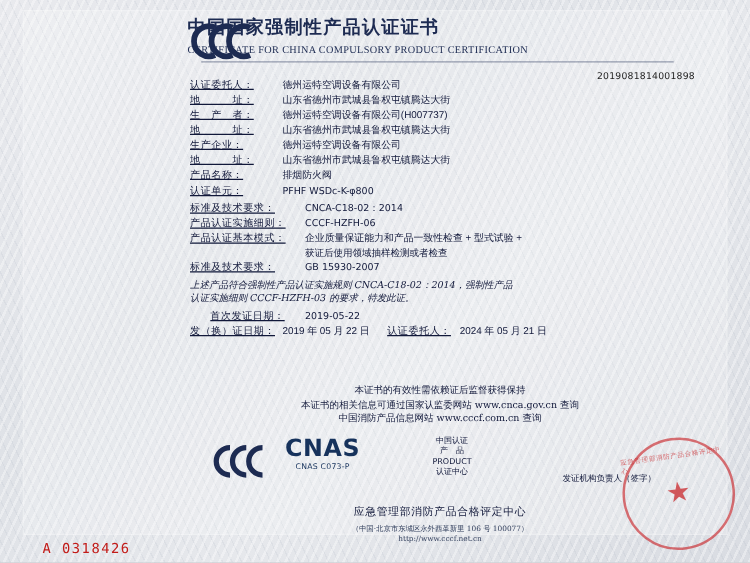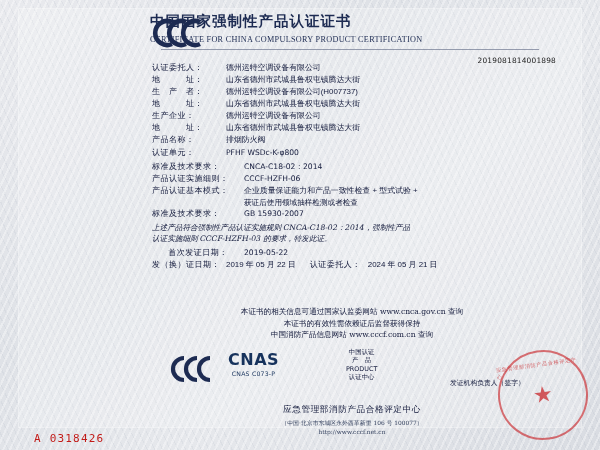--- a/index.html
+++ b/index.html
@@ -51,21 +51,21 @@
     position:absolute;right:44px;top:56px;font-size:7.4px;color:#222;
     font-family:"DejaVu Sans",sans-serif;letter-spacing:.2px;
   }
 
   
   .body{position:absolute;left:152px;top:62px;width:398px;}
   .row{display:flex;align-items:flex-start;margin-bottom:1.0px;line-height:11px;}
   .lbl{
     width:74px;flex:0 0 74px;font-size:8px;color:#11183a;
     font-family:"DejaVu Serif","Liberation Serif",serif;
-    letter-spacing:.5px;white-space:nowrap;
+    letter-spacing:.5px;white-space:nowrap;text-decoration:underline;
   }
   .val{
     font-size:7.6px;color:#11183a;
     font-family:"DejaVu Sans","Liberation Sans",sans-serif;
     white-space:nowrap;overflow:hidden;
   }
   .val.serif{font-family:Liberation Sans, sans-serif;font-size:7.9px;}
   .sub{margin-left:74px;font-size:7.6px;color:#11183a;line-height:11px;}
 
   .cont-wrap{margin-top:1px;}
@@ -84,21 +84,21 @@
     position:absolute;left:152px;top:306px;width:400px;text-align:center;
     font-family:"DejaVu Serif","Liberation Serif",serif;
     font-size:7.6px;color:#11183a;line-height:11.5px;
   }
 
   
   .marks{position:absolute;left:150px;top:348px;width:404px;height:46px;}
   .mk-ccc{position:absolute;left:14px;top:4px;}
   .mk-cnas{position:absolute;left:78px;top:2px;text-align:center;}
   .cnas-word{
-    font-family:"DejaVu Sans",sans-serif;font-weight:bold;font-size:16px;
+    font-family:"DejaVu Sans",sans-serif;font-weight:bold;font-size:19px;
     color:#16325c;letter-spacing:.5px;line-height:19px;text-align:center;
   }
   .cnas-sub{font-size:6.2px;color:#16325c;letter-spacing:.2px;margin-top:1px;}
   .mk-pro{position:absolute;left:196px;top:0px;text-align:center;font-size:6.4px;color:#11183a;line-height:8.4px;}
   .mk-sign{position:absolute;left:300px;top:30px;font-size:6.8px;color:#11183a;}
 
   
   .seal{
     position:absolute;left:348px;top:2px;width:86px;height:86px;
     border-radius:50%;
@@ -220,22 +220,22 @@
       <div class="row">
         <div class="lbl" style="width:74px;flex:0 0 74px">发（换）证日期：</div>
         <div class="val serif">2019 年 05 月 22 日</div>
         <div class="lbl" style="width:58px;flex:0 0 58px;margin-left:14px">认证委托人：</div>
         <div class="val serif">2024 年 05 月 21 日</div>
       </div>
     </div>
   </div>
 
   <div class="notice">
+    <div>本证书的有效性需依赖证后监督获得保持</div>
     <div>本证书的相关信息可通过国家认监委网站 www.cnca.gov.cn 查询</div>
-    <div>本证书的有效性需依赖证后监督获得保持</div>
     <div>中国消防产品信息网站 www.cccf.com.cn 查询</div>
   </div>
 
   <div class="marks">
 
     <div class="mk-ccc">
       <svg viewBox="0 0 58 34" width="58" height="34">
         <g fill="none" stroke="#1d2b52" stroke-width="4.2">
           <path d="M20 6 A11 11 0 1 0 20 28"></path>
           <path d="M33 6 A11 11 0 1 0 33 28"></path>

